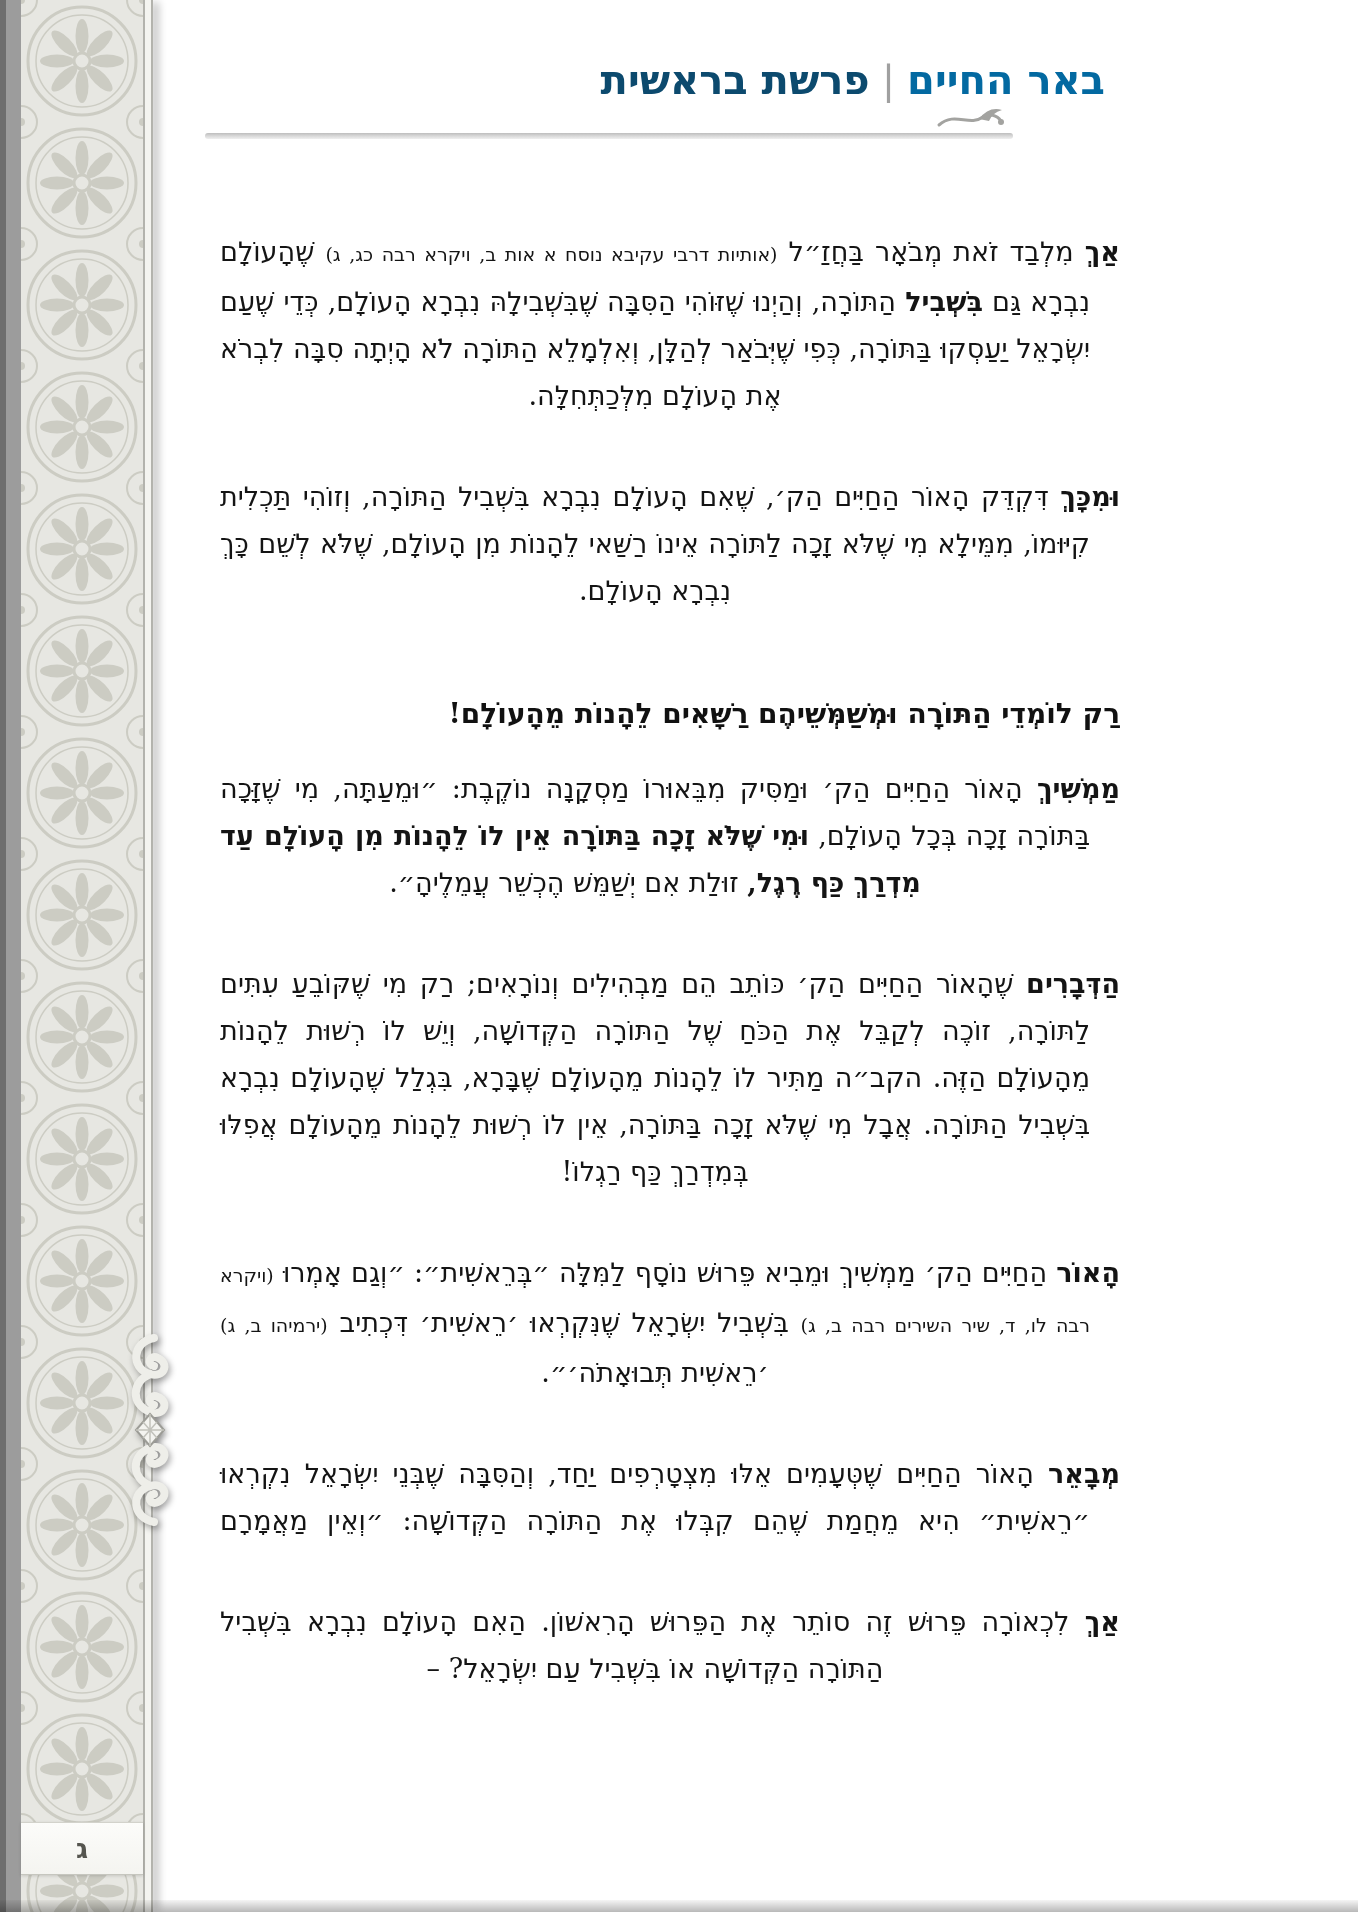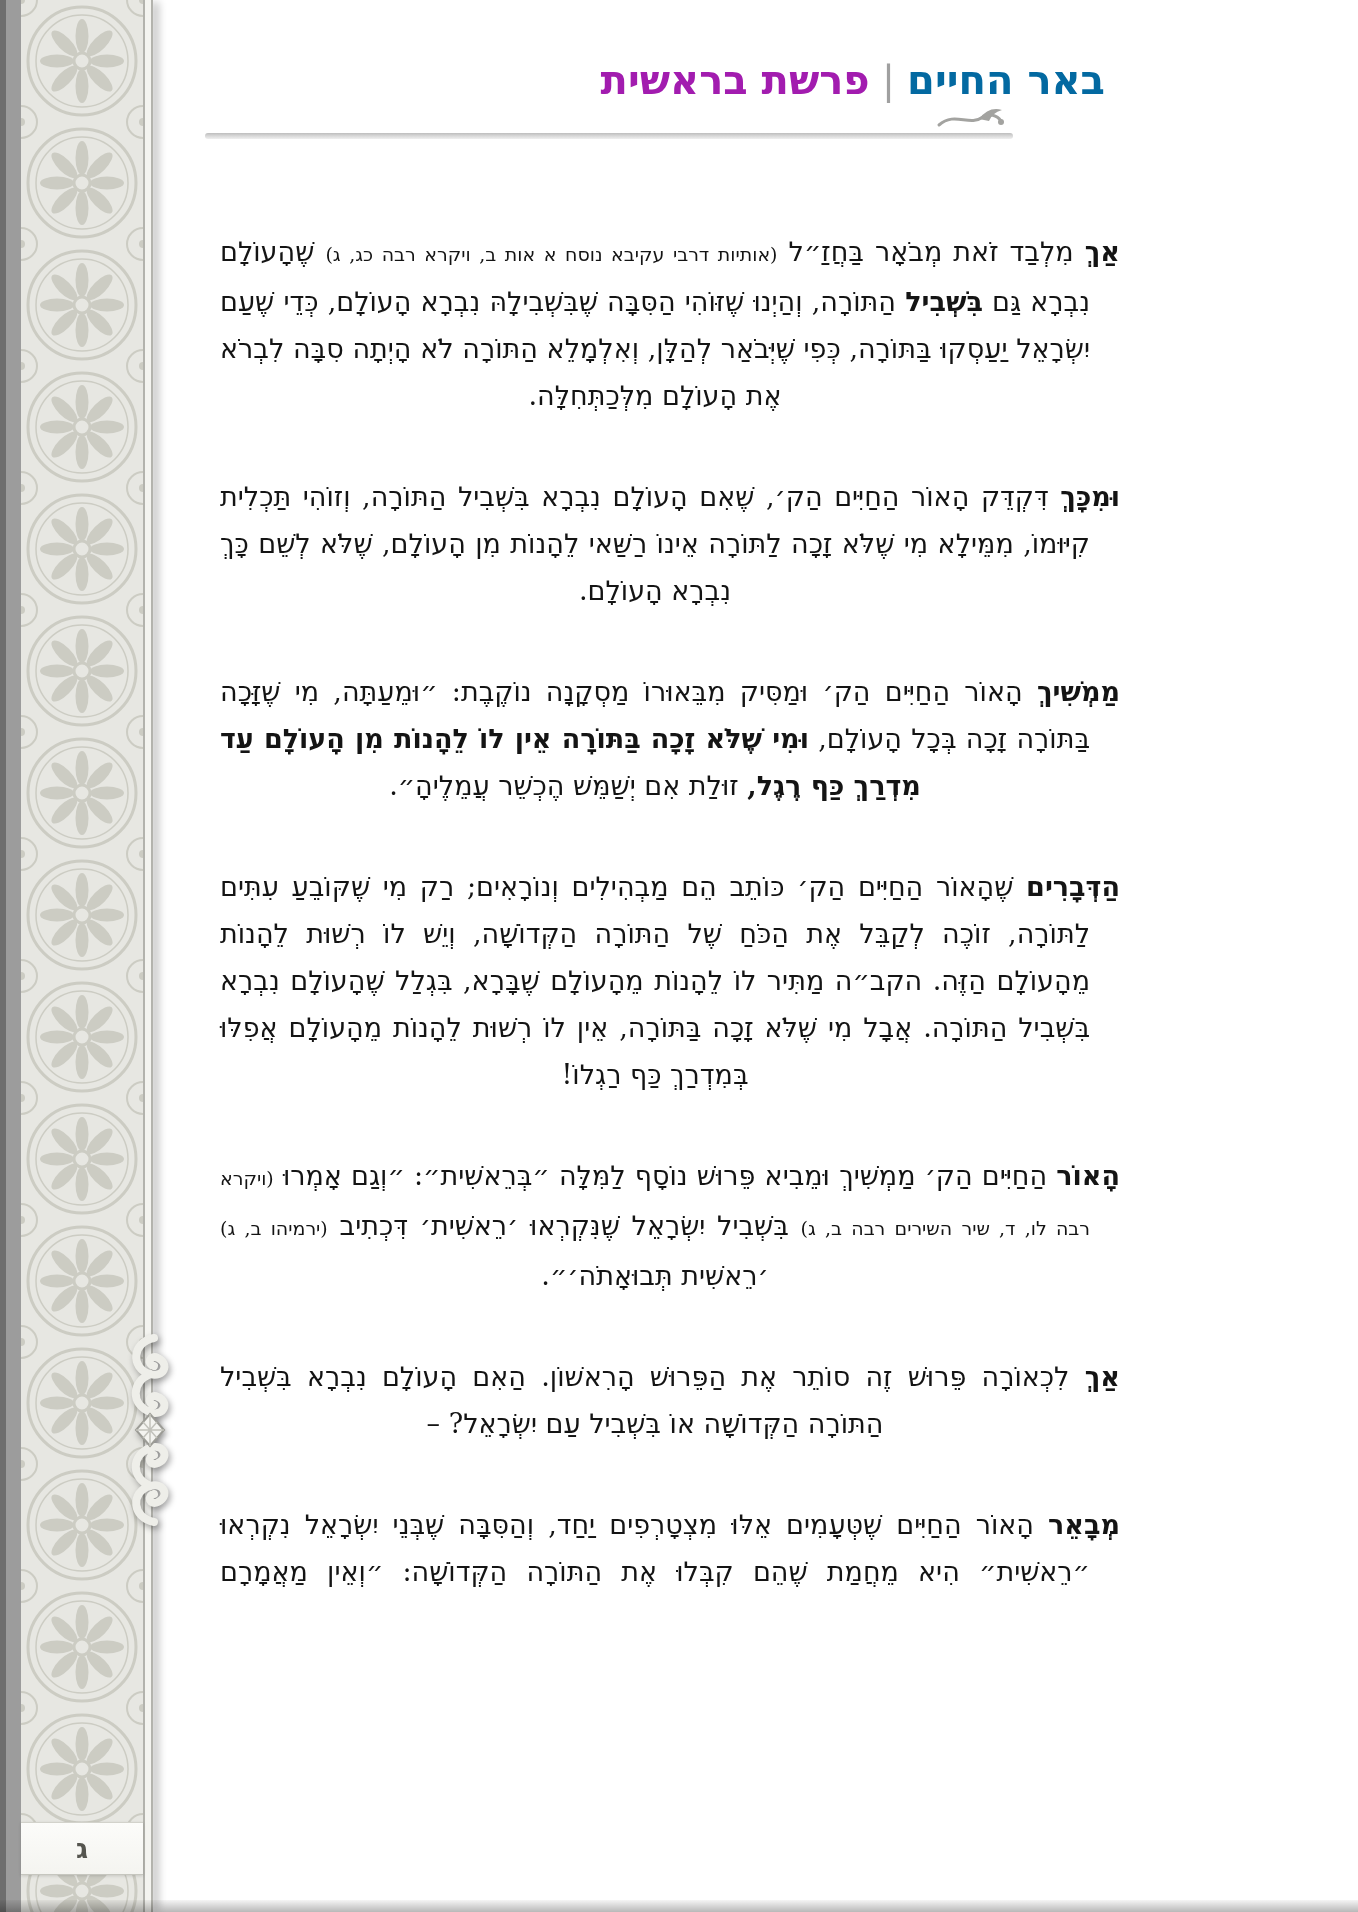--- a/index.html
+++ b/index.html
@@ -47,21 +47,21 @@
   }
 
   
   .header {
     position: absolute; top: 54px; right: 253px;
     direction: rtl; white-space: nowrap;
     font-size: 40px; font-weight: bold; line-height: 52px;
   }
   .book-title  { color: #0369a1; }
   .title-sep   { color: #a0a0a0; font-weight: normal; padding: 0 12px; }
-  .parsha-title{ color: #a21caf; }
+  .parsha-title{ color: #0c4a6e; }
 
   .divider {
     position: absolute; top: 133px; left: 205px; width: 808px; height: 6px;
     border-radius: 3px;
     background: linear-gradient(to bottom, #bdbdbd 0%, #d6d6d6 45%, #efefef 100%);
     box-shadow: 0 1px 0 rgba(255,255,255,0.9);
   }
   .flourish {
     position: absolute; right: 8px; top: -30px;
   }
@@ -167,21 +167,22 @@
         <path d="M48 14 C54 10 62 12 66 18"></path>
       </g>
       <path d="M44 16 q10 -13 23 -9 q-10 3 -13 11 z" fill="#a3a3a0"></path>
       <circle cx="66" cy="19" r="3" fill="#a3a3a0"></circle>
     </svg>
   </div>
 
   <main class="content" id="content">
       <p class="block-paragraph"><span class="s-lead">אַךְ</span><span class="s-n"> מִלְבַד זֹאת מְבֹאָר בַּחֲזַ״ל </span><span class="s-c">(אותיות דרבי עקיבא נוסח א אות ב, ויקרא רבה כג, ג)</span><span class="s-n"> שֶׁהָעוֹלָם נִבְרָא גַּם </span><span class="s-b">בִּשְׁבִיל</span><span class="s-n"> הַתּוֹרָה, וְהַיְנוּ שֶׁזּוֹהִי הַסִּבָּה שֶׁבִּשְׁבִילָהּ נִבְרָא הָעוֹלָם, כְּדֵי שֶׁעַם יִשְׂרָאֵל יַעַסְקוּ בַּתּוֹרָה, כְּפִי שֶׁיְּבֹאַר לְהַלָּן, וְאִלְמָלֵא הַתּוֹרָה לֹא הָיְתָה סִבָּה לִבְרֹא אֶת הָעוֹלָם מִלְּכַתְּחִלָּה.</span></p>
       <p class="block-paragraph"><span class="s-lead">וּמִכָּךְ</span><span class="s-n"> דִּקְדֵּק הָאוֹר הַחַיִּים הַק׳, שֶׁאִם הָעוֹלָם נִבְרָא בִּשְׁבִיל הַתּוֹרָה, וְזוֹהִי תַּכְלִית קִיּוּמוֹ, מִמֵּילָא מִי שֶׁלֹּא זָכָה לַתּוֹרָה אֵינוֹ רַשַּׁאי לֵהָנוֹת מִן הָעוֹלָם, שֶׁלֹּא לְשֵׁם כָּךְ נִבְרָא הָעוֹלָם.</span></p>
+      <h2 class="block-heading"><span class="s-h">רַק לוֹמְדֵי הַתּוֹרָה וּמְשַׁמְּשֵׁיהֶם רַשָּׁאִים לֵהָנוֹת מֵהָעוֹלָם!</span></h2>
       <p class="block-paragraph"><span class="s-lead">מַמְשִׁיךְ</span><span class="s-n"> הָאוֹר הַחַיִּים הַק׳ וּמַסִּיק מִבֵּאוּרוֹ מַסְקָנָה נוֹקֶבֶת: ״וּמֵעַתָּה, מִי שֶׁזָּכָה בַּתּוֹרָה זָכָה בְּכָל הָעוֹלָם, </span><span class="s-b">וּמִי שֶׁלֹּא זָכָה בַּתּוֹרָה אֵין לוֹ לֵהָנוֹת מִן הָעוֹלָם עַד מִדְרַךְ כַּף רֶגֶל,</span><span class="s-n"> זוּלַת אִם יְשַׁמֵּשׁ הֶכְשֵׁר עֲמֵלֶיהָ״.</span></p>
       <p class="block-paragraph"><span class="s-lead">הַדְּבָרִים</span><span class="s-n"> שֶׁהָאוֹר הַחַיִּים הַק׳ כּוֹתֵב הֵם מַבְהִילִים וְנוֹרָאִים; רַק מִי שֶׁקּוֹבֵעַ עִתִּים לַתּוֹרָה, זוֹכֶה לְקַבֵּל אֶת הַכֹּחַ שֶׁל הַתּוֹרָה הַקְּדוֹשָׁה, וְיֵשׁ לוֹ רְשׁוּת לֵהָנוֹת מֵהָעוֹלָם הַזֶּה. הקב״ה מַתִּיר לוֹ לֵהָנוֹת מֵהָעוֹלָם שֶׁבָּרָא, בִּגְלַל שֶׁהָעוֹלָם נִבְרָא בִּשְׁבִיל הַתּוֹרָה. אֲבָל מִי שֶׁלֹּא זָכָה בַּתּוֹרָה, אֵין לוֹ רְשׁוּת לֵהָנוֹת מֵהָעוֹלָם אֲפִלּוּ בְּמִדְרַךְ כַּף רַגְלוֹ!</span></p>
       <p class="block-paragraph"><span class="s-lead">הָאוֹר</span><span class="s-n"> הַחַיִּים הַק׳ מַמְשִׁיךְ וּמֵבִיא פֵּרוּשׁ נוֹסָף לַמִּלָּה ״בְּרֵאשִׁית״: ״וְגַם אָמְרוּ </span><span class="s-c">(ויקרא רבה לו, ד, שיר השירים רבה ב, ג)</span><span class="s-n"> בִּשְׁבִיל יִשְׂרָאֵל שֶׁנִּקְרְאוּ ׳רֵאשִׁית׳ דִּכְתִיב </span><span class="s-c">(ירמיהו ב, ג)</span><span class="s-n"> ׳רֵאשִׁית תְּבוּאָתֹה׳״.</span></p>
+      <p class="block-paragraph last-justify"><span class="s-lead">מְבָאֵר</span><span class="s-n"> הָאוֹר הַחַיִּים שֶׁטְּעָמִים אֵלּוּ מִצְטָרְפִים יַחַד, וְהַסִּבָּה שֶׁבְּנֵי יִשְׂרָאֵל נִקְרְאוּ ״רֵאשִׁית״ הִיא מֵחֲמַת שֶׁהֵם קִבְּלוּ אֶת הַתּוֹרָה הַקְּדוֹשָׁה: ״וְאֵין מַאֲמָרָם</span></p>
       <p class="block-paragraph"><span class="s-lead">אַךְ</span><span class="s-n"> לִכְאוֹרָה פֵּרוּשׁ זֶה סוֹתֵר אֶת הַפֵּרוּשׁ הָרִאשׁוֹן. הַאִם הָעוֹלָם נִבְרָא בִּשְׁבִיל הַתּוֹרָה הַקְּדוֹשָׁה אוֹ בִּשְׁבִיל עַם יִשְׂרָאֵל? –</span></p>
-      <p class="block-paragraph last-justify"><span class="s-lead">מְבָאֵר</span><span class="s-n"> הָאוֹר הַחַיִּים שֶׁטְּעָמִים אֵלּוּ מִצְטָרְפִים יַחַד, וְהַסִּבָּה שֶׁבְּנֵי יִשְׂרָאֵל נִקְרְאוּ ״רֵאשִׁית״ הִיא מֵחֲמַת שֶׁהֵם קִבְּלוּ אֶת הַתּוֹרָה הַקְּדוֹשָׁה: ״וְאֵין מַאֲמָרָם</span></p>
     </main>
 
   <div class="bottom-edge"></div>
 </div>
 
 </body></html>

